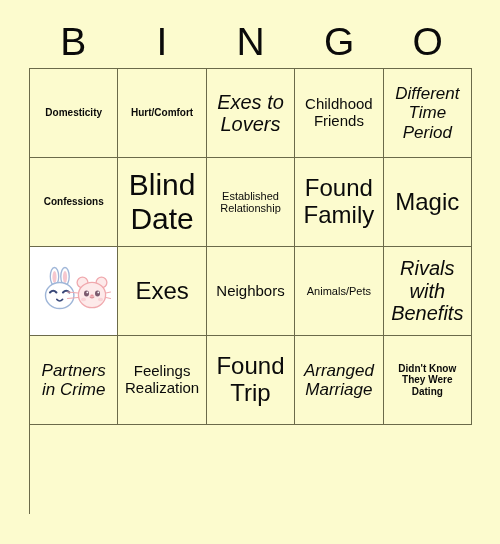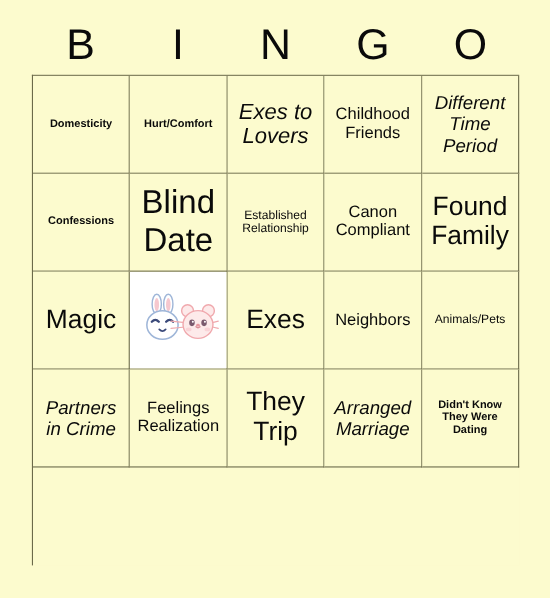--- a/index.html
+++ b/index.html
@@ -134,23 +134,20 @@
         <span class="cell-text fs-lg">Different Time Period</span>
       </div>
       <div class="cell">
         <span class="cell-text fs-sm">Confessions</span>
       </div>
       <div class="cell">
         <span class="cell-text fs-3xl">Blind Date</span>
       </div>
       <div class="cell">
         <span class="cell-text fs-xs">Established Relationship</span>
-      </div>
-      <div class="cell">
-        <span class="cell-text fs-md">Canon Compliant</span>
       </div>
       <div class="cell">
         <span class="cell-text fs-2xl">Found Family</span>
       </div>
       <div class="cell">
         <span class="cell-text fs-2xl">Magic</span>
       </div>
       <div class="cell free-space">
         <div class="free-art">
           <svg width="74" height="50" viewBox="0 0 74 50" xmlns="http://www.w3.org/2000/svg">
@@ -189,27 +186,30 @@
       <div class="cell">
         <span class="cell-text fs-2xl">Exes</span>
       </div>
       <div class="cell">
         <span class="cell-text fs-md">Neighbors</span>
       </div>
       <div class="cell">
         <span class="cell-text fs-xs">Animals/Pets</span>
       </div>
       <div class="cell">
+        <span class="cell-text fs-xl">Rivals with Benefits</span>
+      </div>
+      <div class="cell">
         <span class="cell-text fs-lg">Partners in Crime</span>
       </div>
       <div class="cell">
         <span class="cell-text fs-md">Feelings Realization</span>
       </div>
       <div class="cell">
-        <span class="cell-text fs-2xl">They Trip</span>
+        <span class="cell-text fs-2xl">Found Trip</span>
       </div>
       <div class="cell">
         <span class="cell-text fs-lg">Arranged Marriage</span>
       </div>
       <div class="cell">
         <span class="cell-text fs-sm">Didn't Know They Were Dating</span>
       </div>
     </div>
 
 </div>

